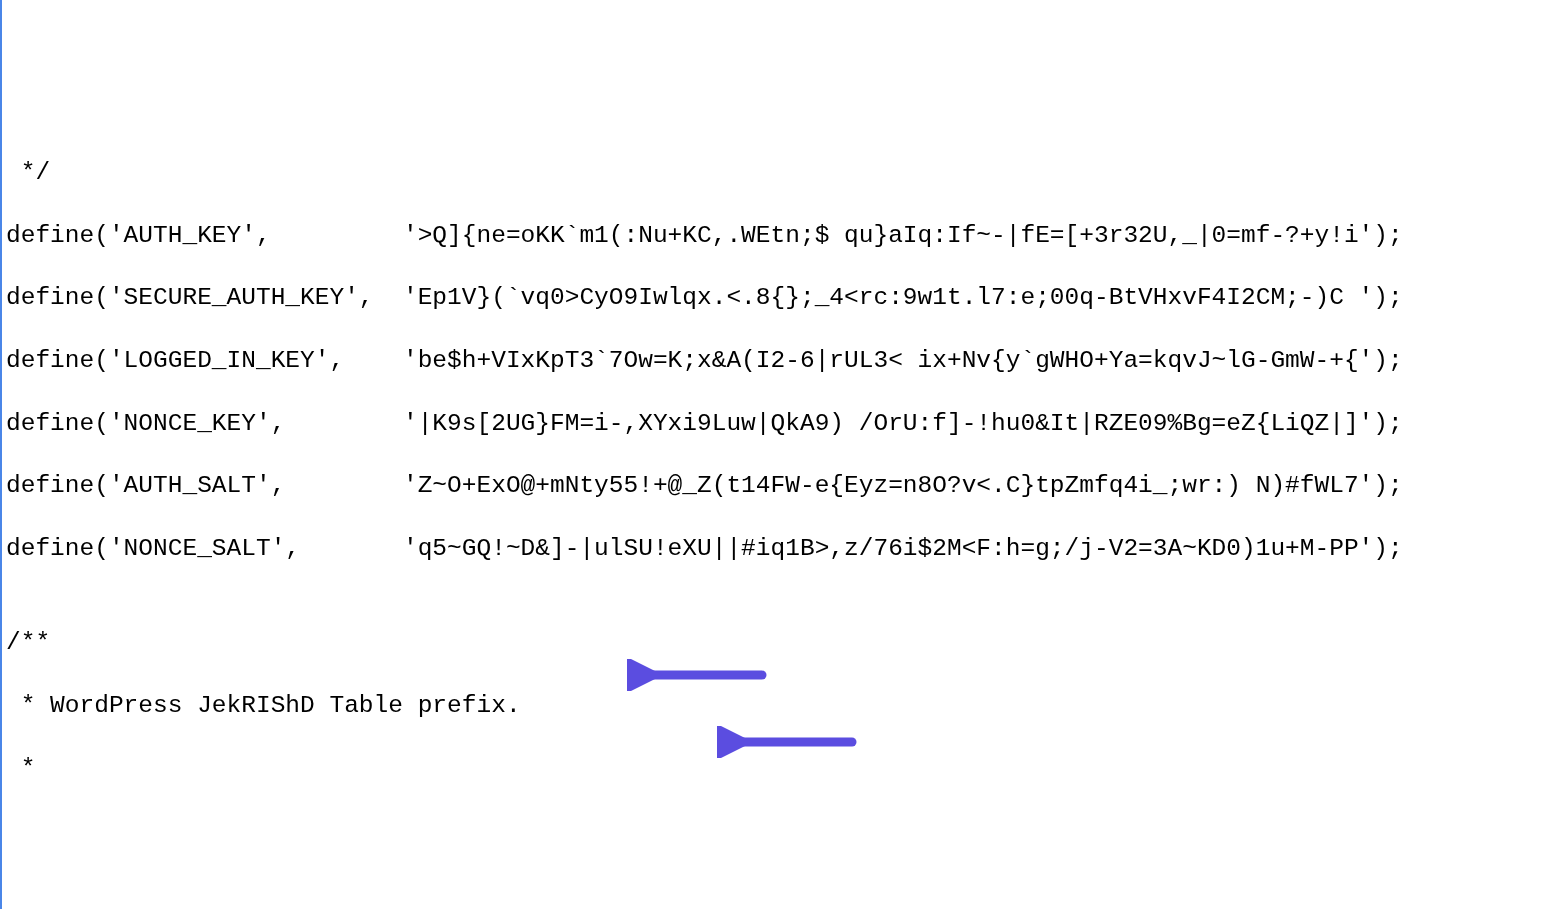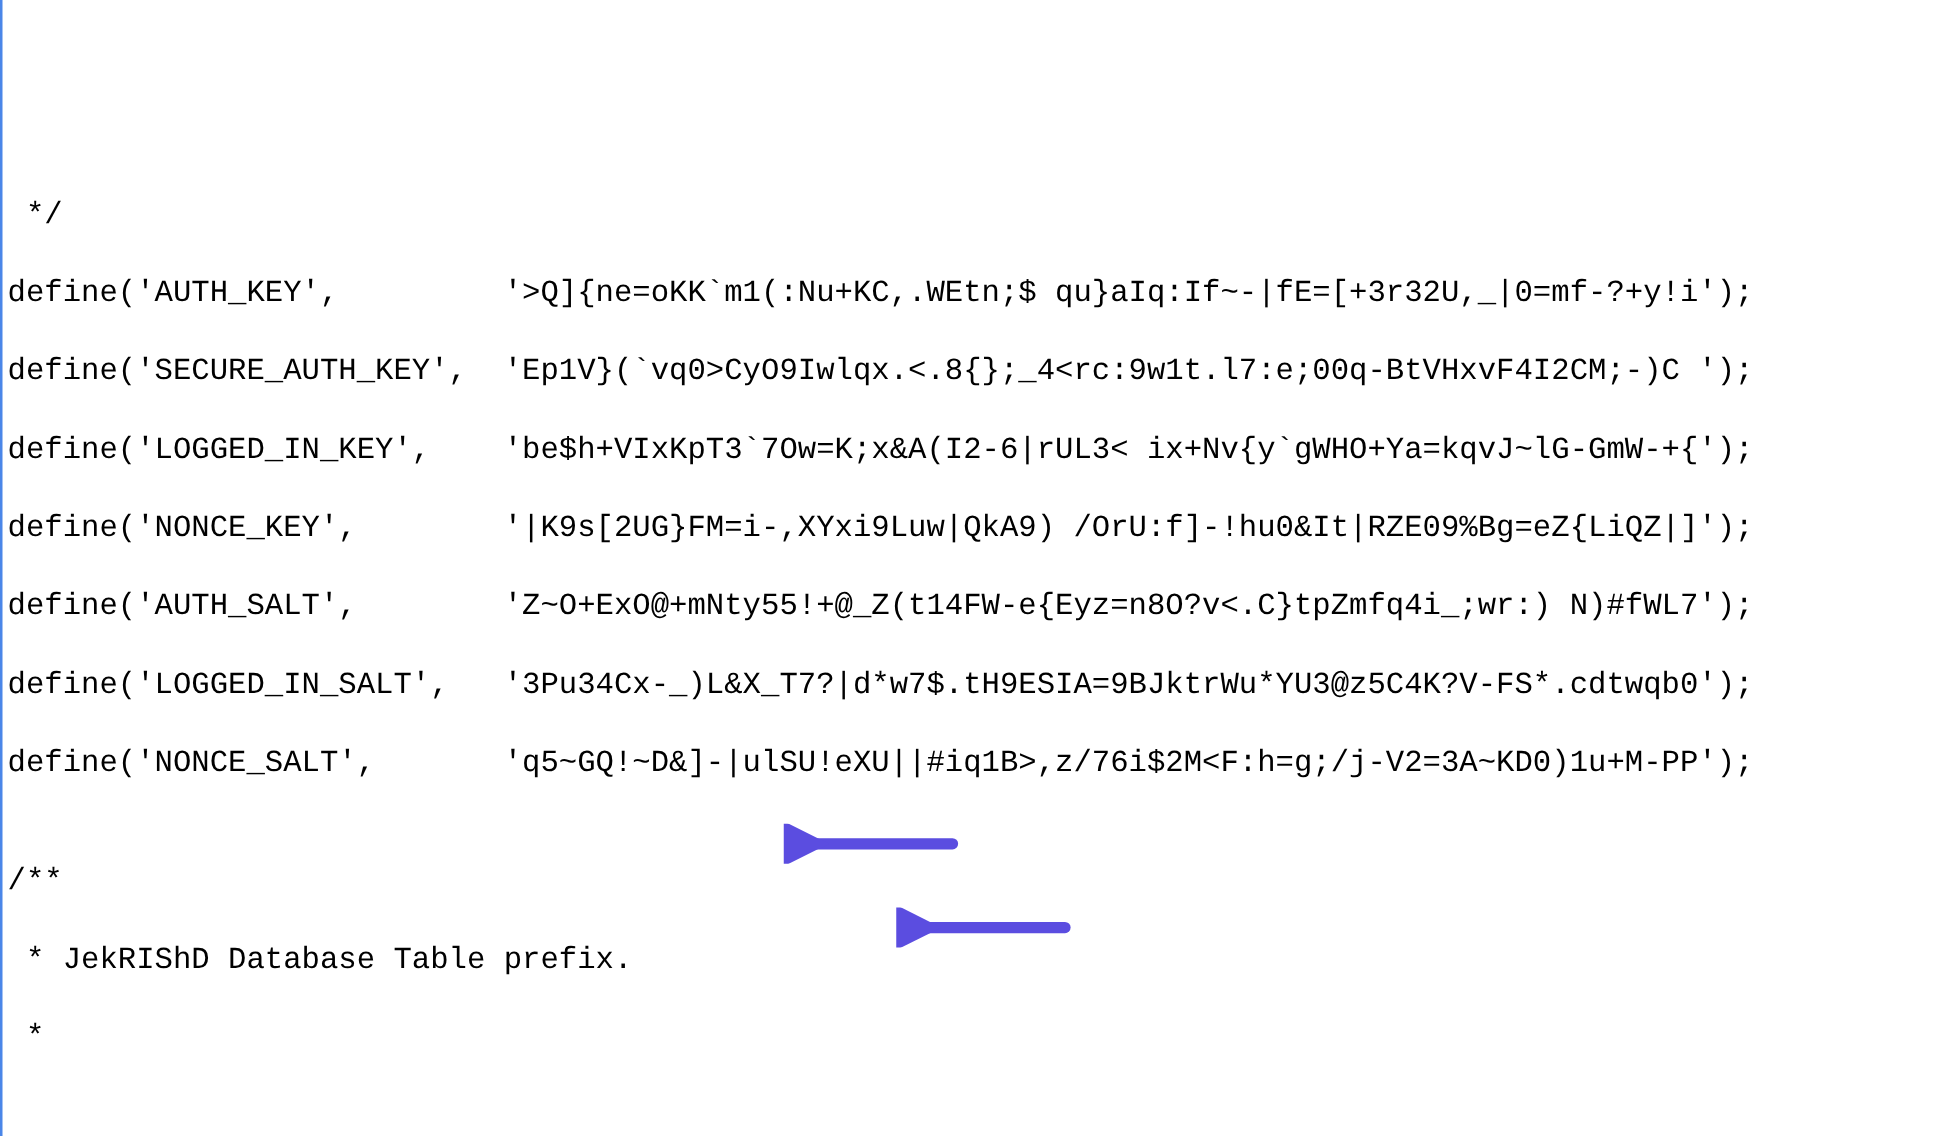--- a/index.html
+++ b/index.html
@@ -50,25 +50,24 @@
 
 
 
 <div class="code-container">
 <span class="code-line"> */</span>
 <span class="code-line">define('AUTH_KEY',         '&gt;Q]{ne=oKK`m1(:Nu+KC,.WEtn;$ qu}aIq:If~-|fE=[+3r32U,_|0=mf-?+y!i');</span>
 <span class="code-line">define('SECURE_AUTH_KEY',  'Ep1V}(`vq0&gt;CyO9Iwlqx.&lt;.8{};_4&lt;rc:9w1t.l7:e;00q-BtVHxvF4I2CM;-)C ');</span>
 <span class="code-line">define('LOGGED_IN_KEY',    'be$h+VIxKpT3`7Ow=K;x&amp;A(I2-6|rUL3&lt; ix+Nv{y`gWHO+Ya=kqvJ~lG-GmW-+{');</span>
 <span class="code-line">define('NONCE_KEY',        '|K9s[2UG}FM=i-,XYxi9Luw|QkA9) /OrU:f]-!hu0&amp;It|RZE09%Bg=eZ{LiQZ|]');</span>
 <span class="code-line">define('AUTH_SALT',        'Z~O+ExO@+mNty55!+@_Z(t14FW-e{Eyz=n8O?v&lt;.C}tpZmfq4i_;wr:) N)#fWL7');</span>
-<span class="code-line">define('LOGGED_IN_SALT',   '3Pu34Cx-_)L&amp;X_T7?|d*w7$.tH9ESIA=9BJktrWu*YU3@z5C4K?V-FS*.cdtwqb0');</span>
 <span class="code-line">define('NONCE_SALT',       'q5~GQ!~D&amp;]-|ulSU!eXU||#iq1B&gt;,z/76i$2M&lt;F:h=g;/j-V2=3A~KD0)1u+M-PP');</span>
 <span class="code-line"></span>
 <span class="code-line">/**</span>
-<span class="code-line"> * JekRIShD Database Table prefix.</span>
+<span class="code-line"> * WordPress JekRIShD Table prefix.</span>
 <span class="code-line"> *</span>
 
 
 
 
 <span class="code-line"></span>
 <span class="code-line"></span>
 
 <span class="code-line"></span>
 

